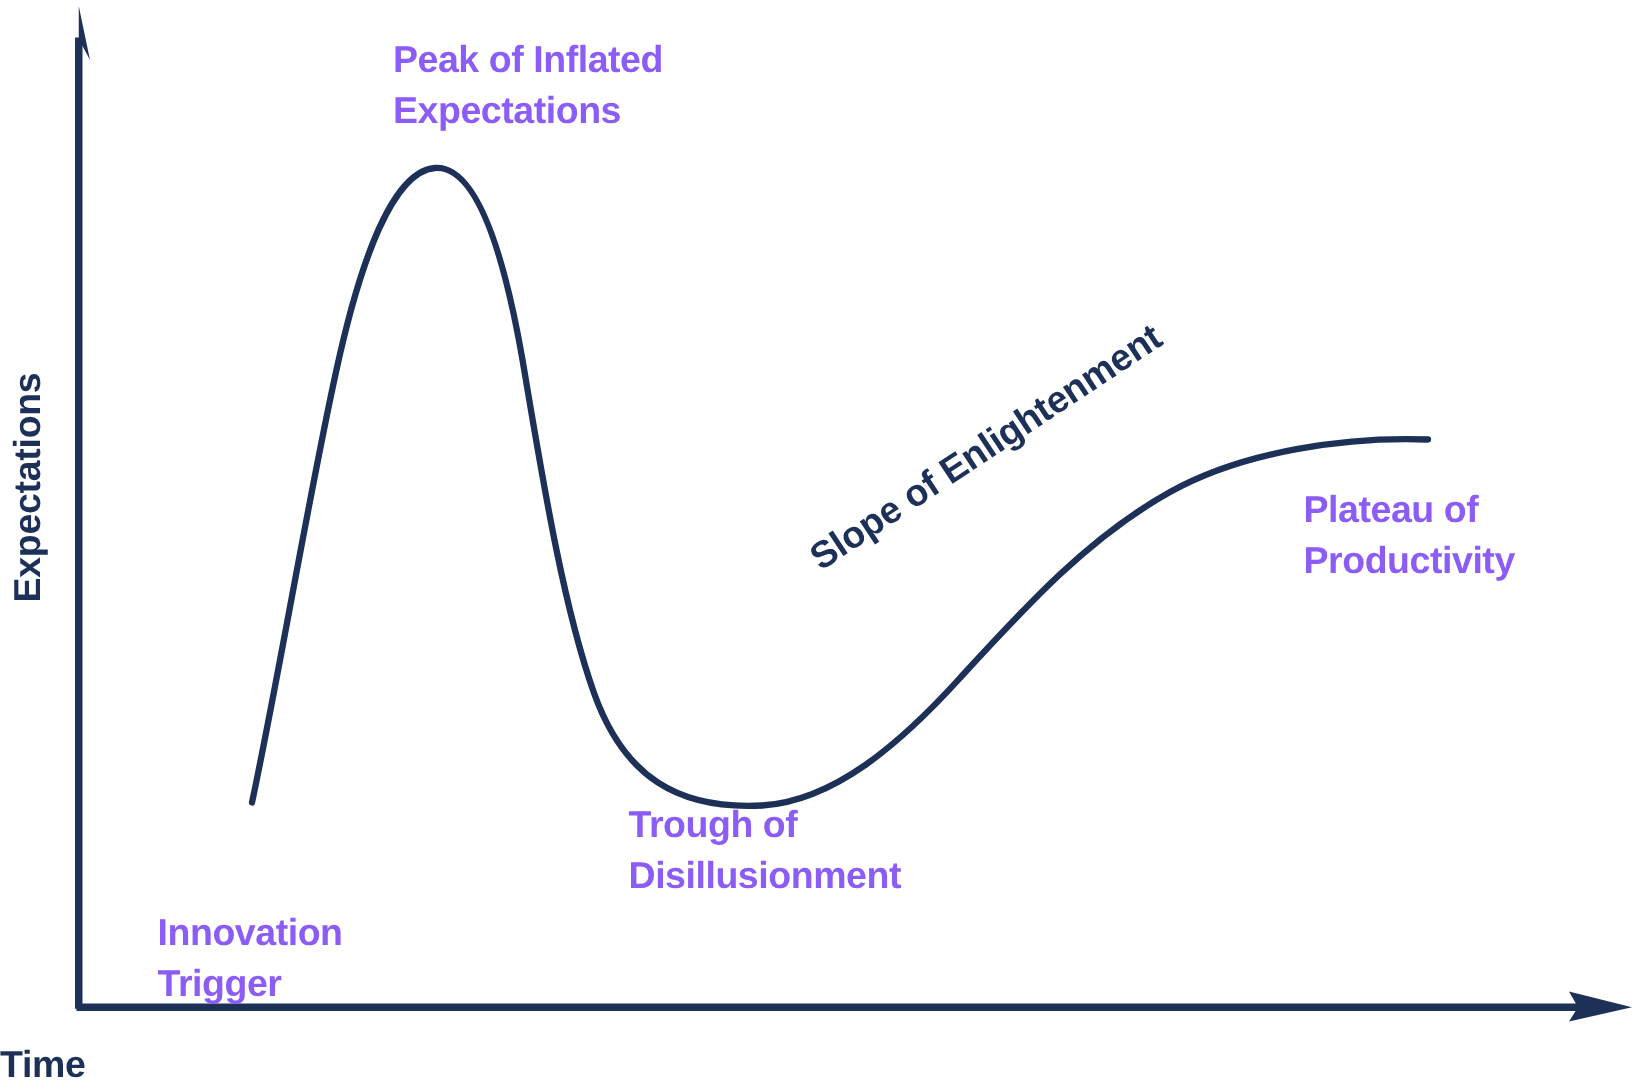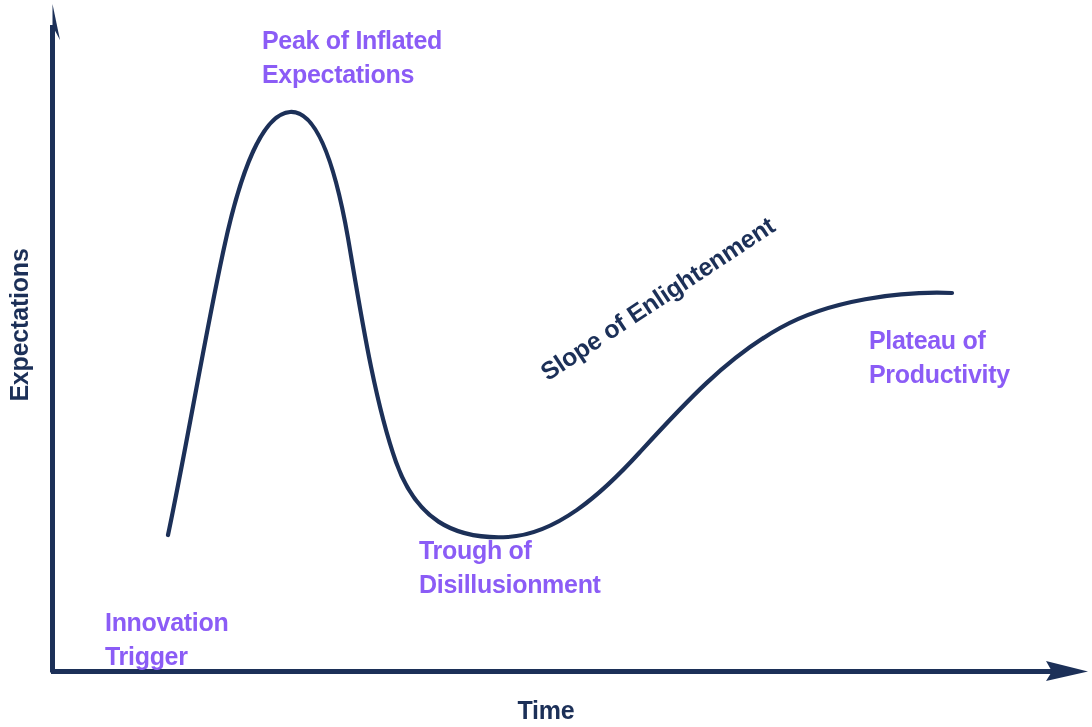--- a/index.html
+++ b/index.html
@@ -95,21 +95,21 @@
     font-size: 25px;
     letter-spacing: -0.2px;
     font-family: "Liberation Sans", sans-serif;
   }
 
   #label-xaxis {
     position: absolute;
     left: 0;
     top: 696px;
     width: 1092px;
-    text-align: center;
+    text-align: left;
     color: #1C3058;
     font-weight: 700;
     font-size: 25px;
     letter-spacing: -0.2px;
     font-family: "Liberation Sans", sans-serif;
   }
 </style>
 </head>
 <body>
 

